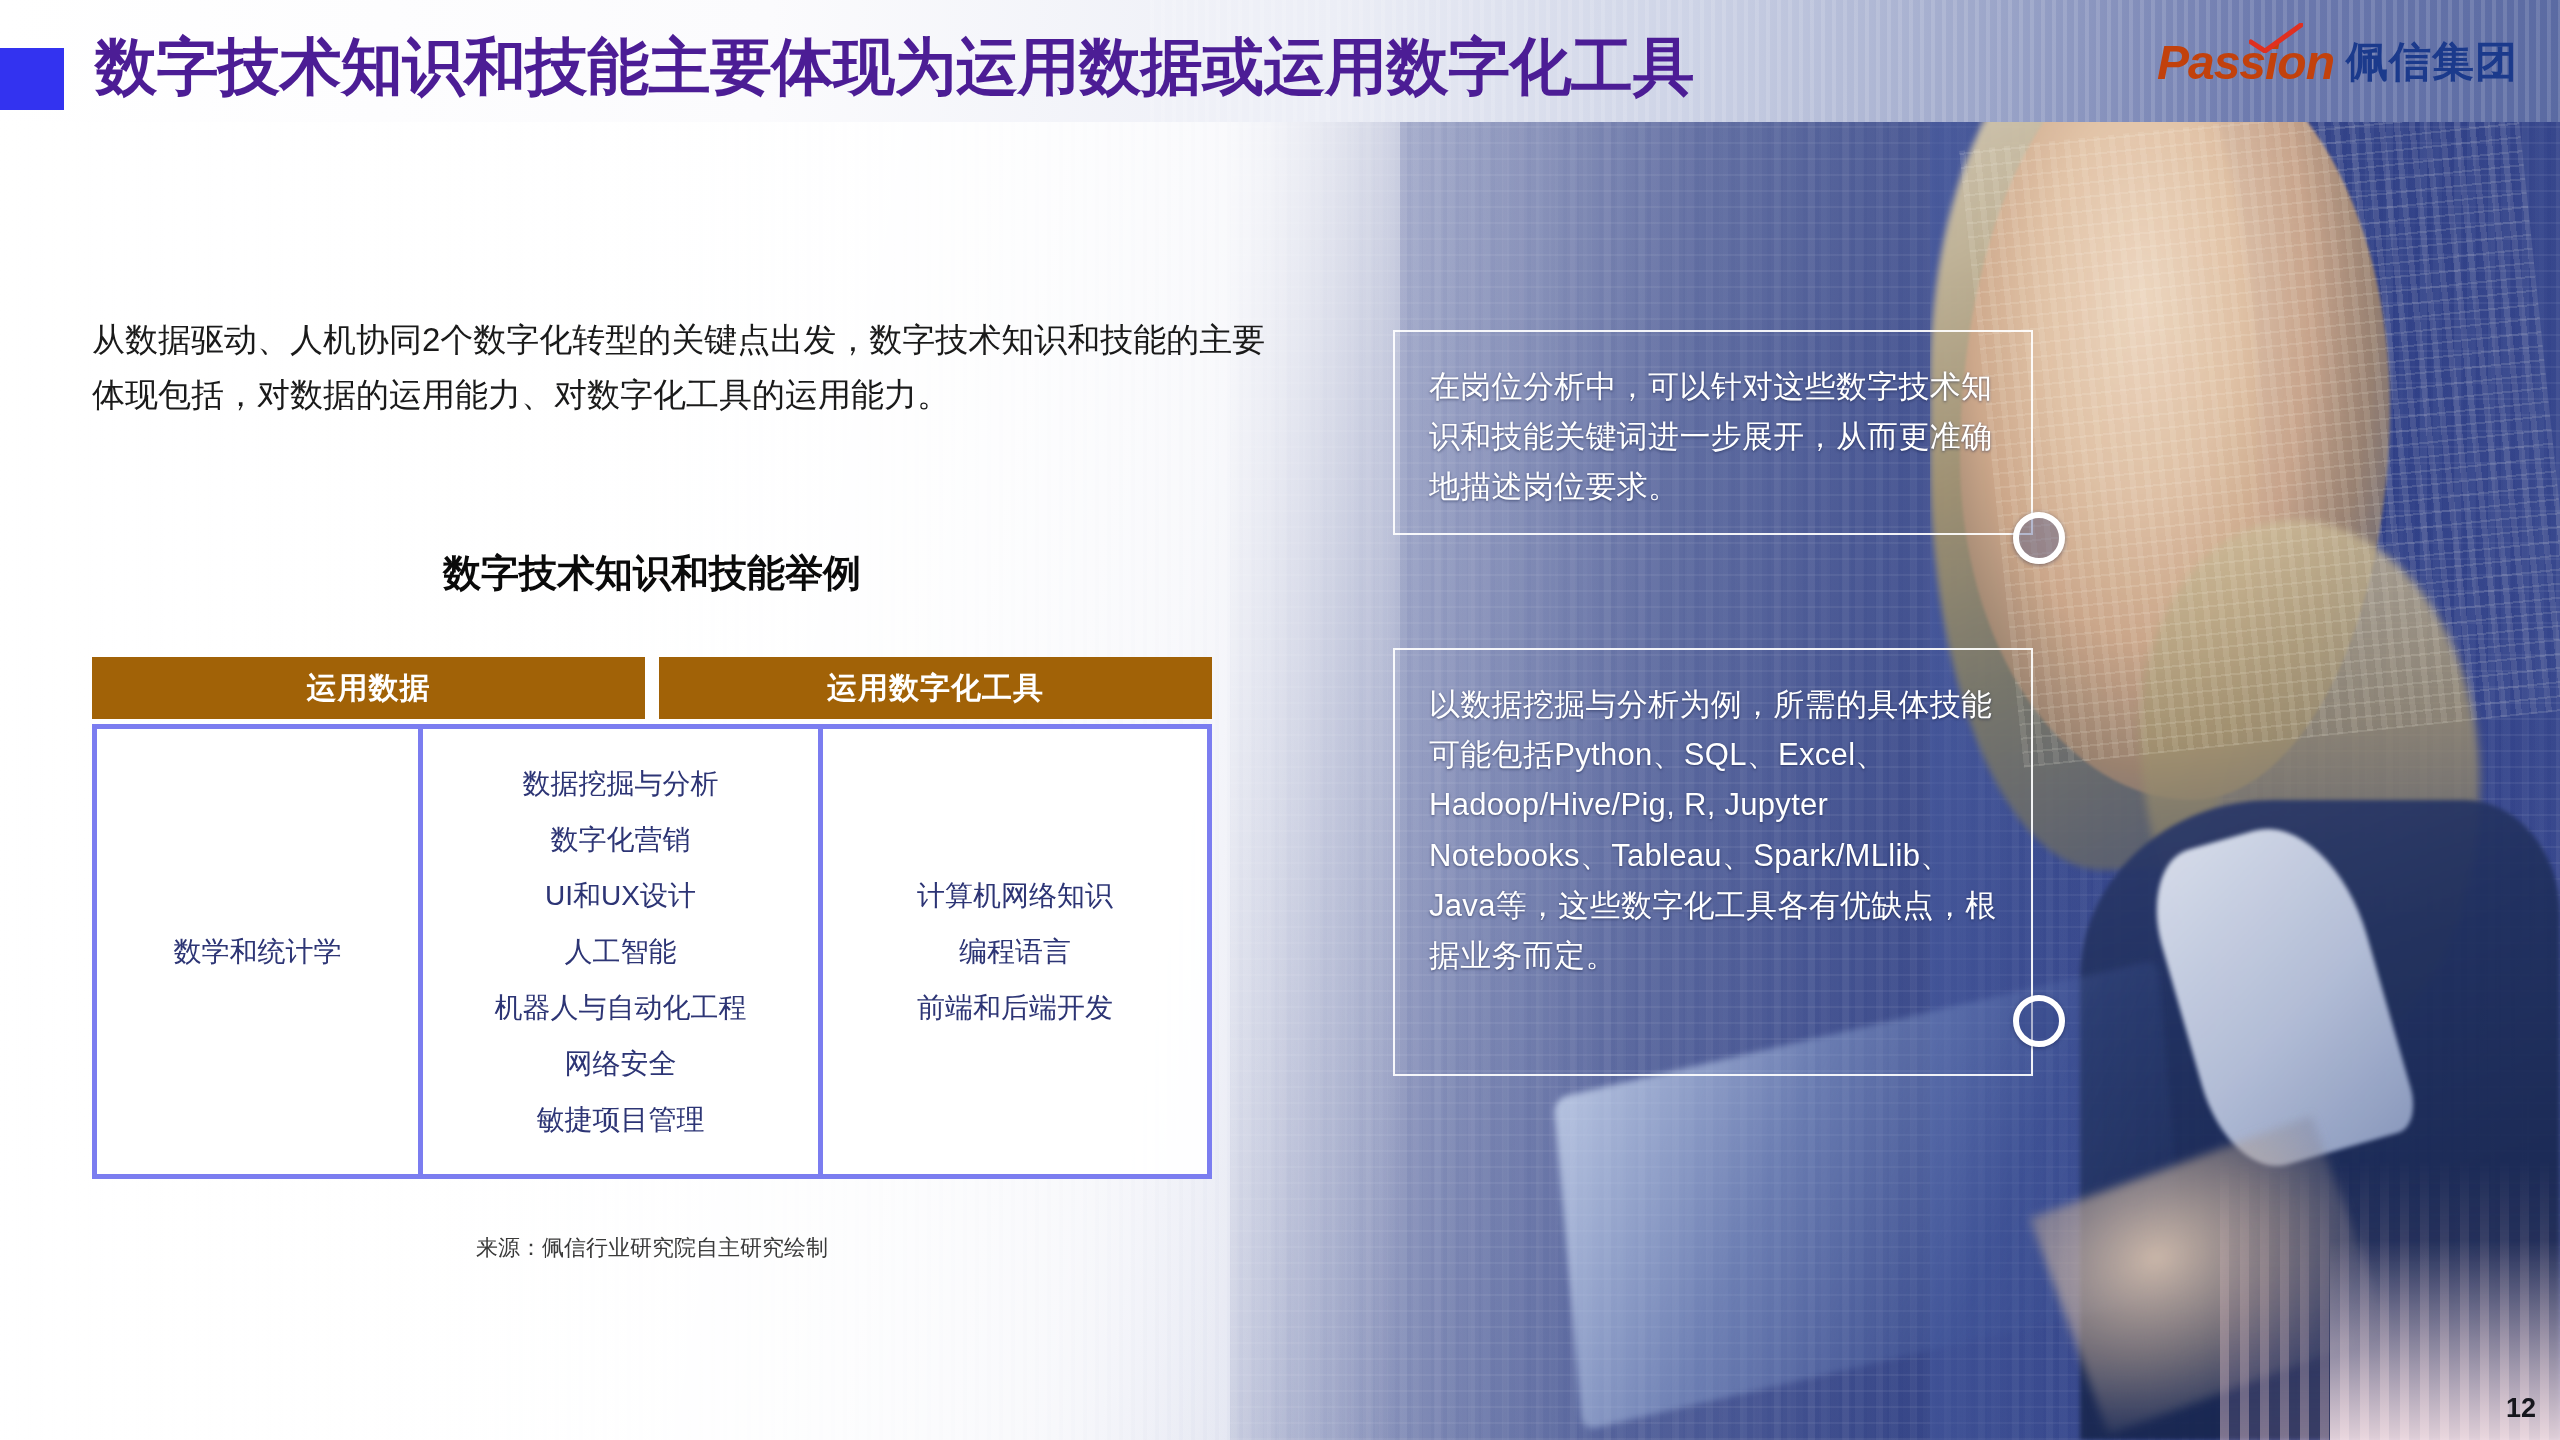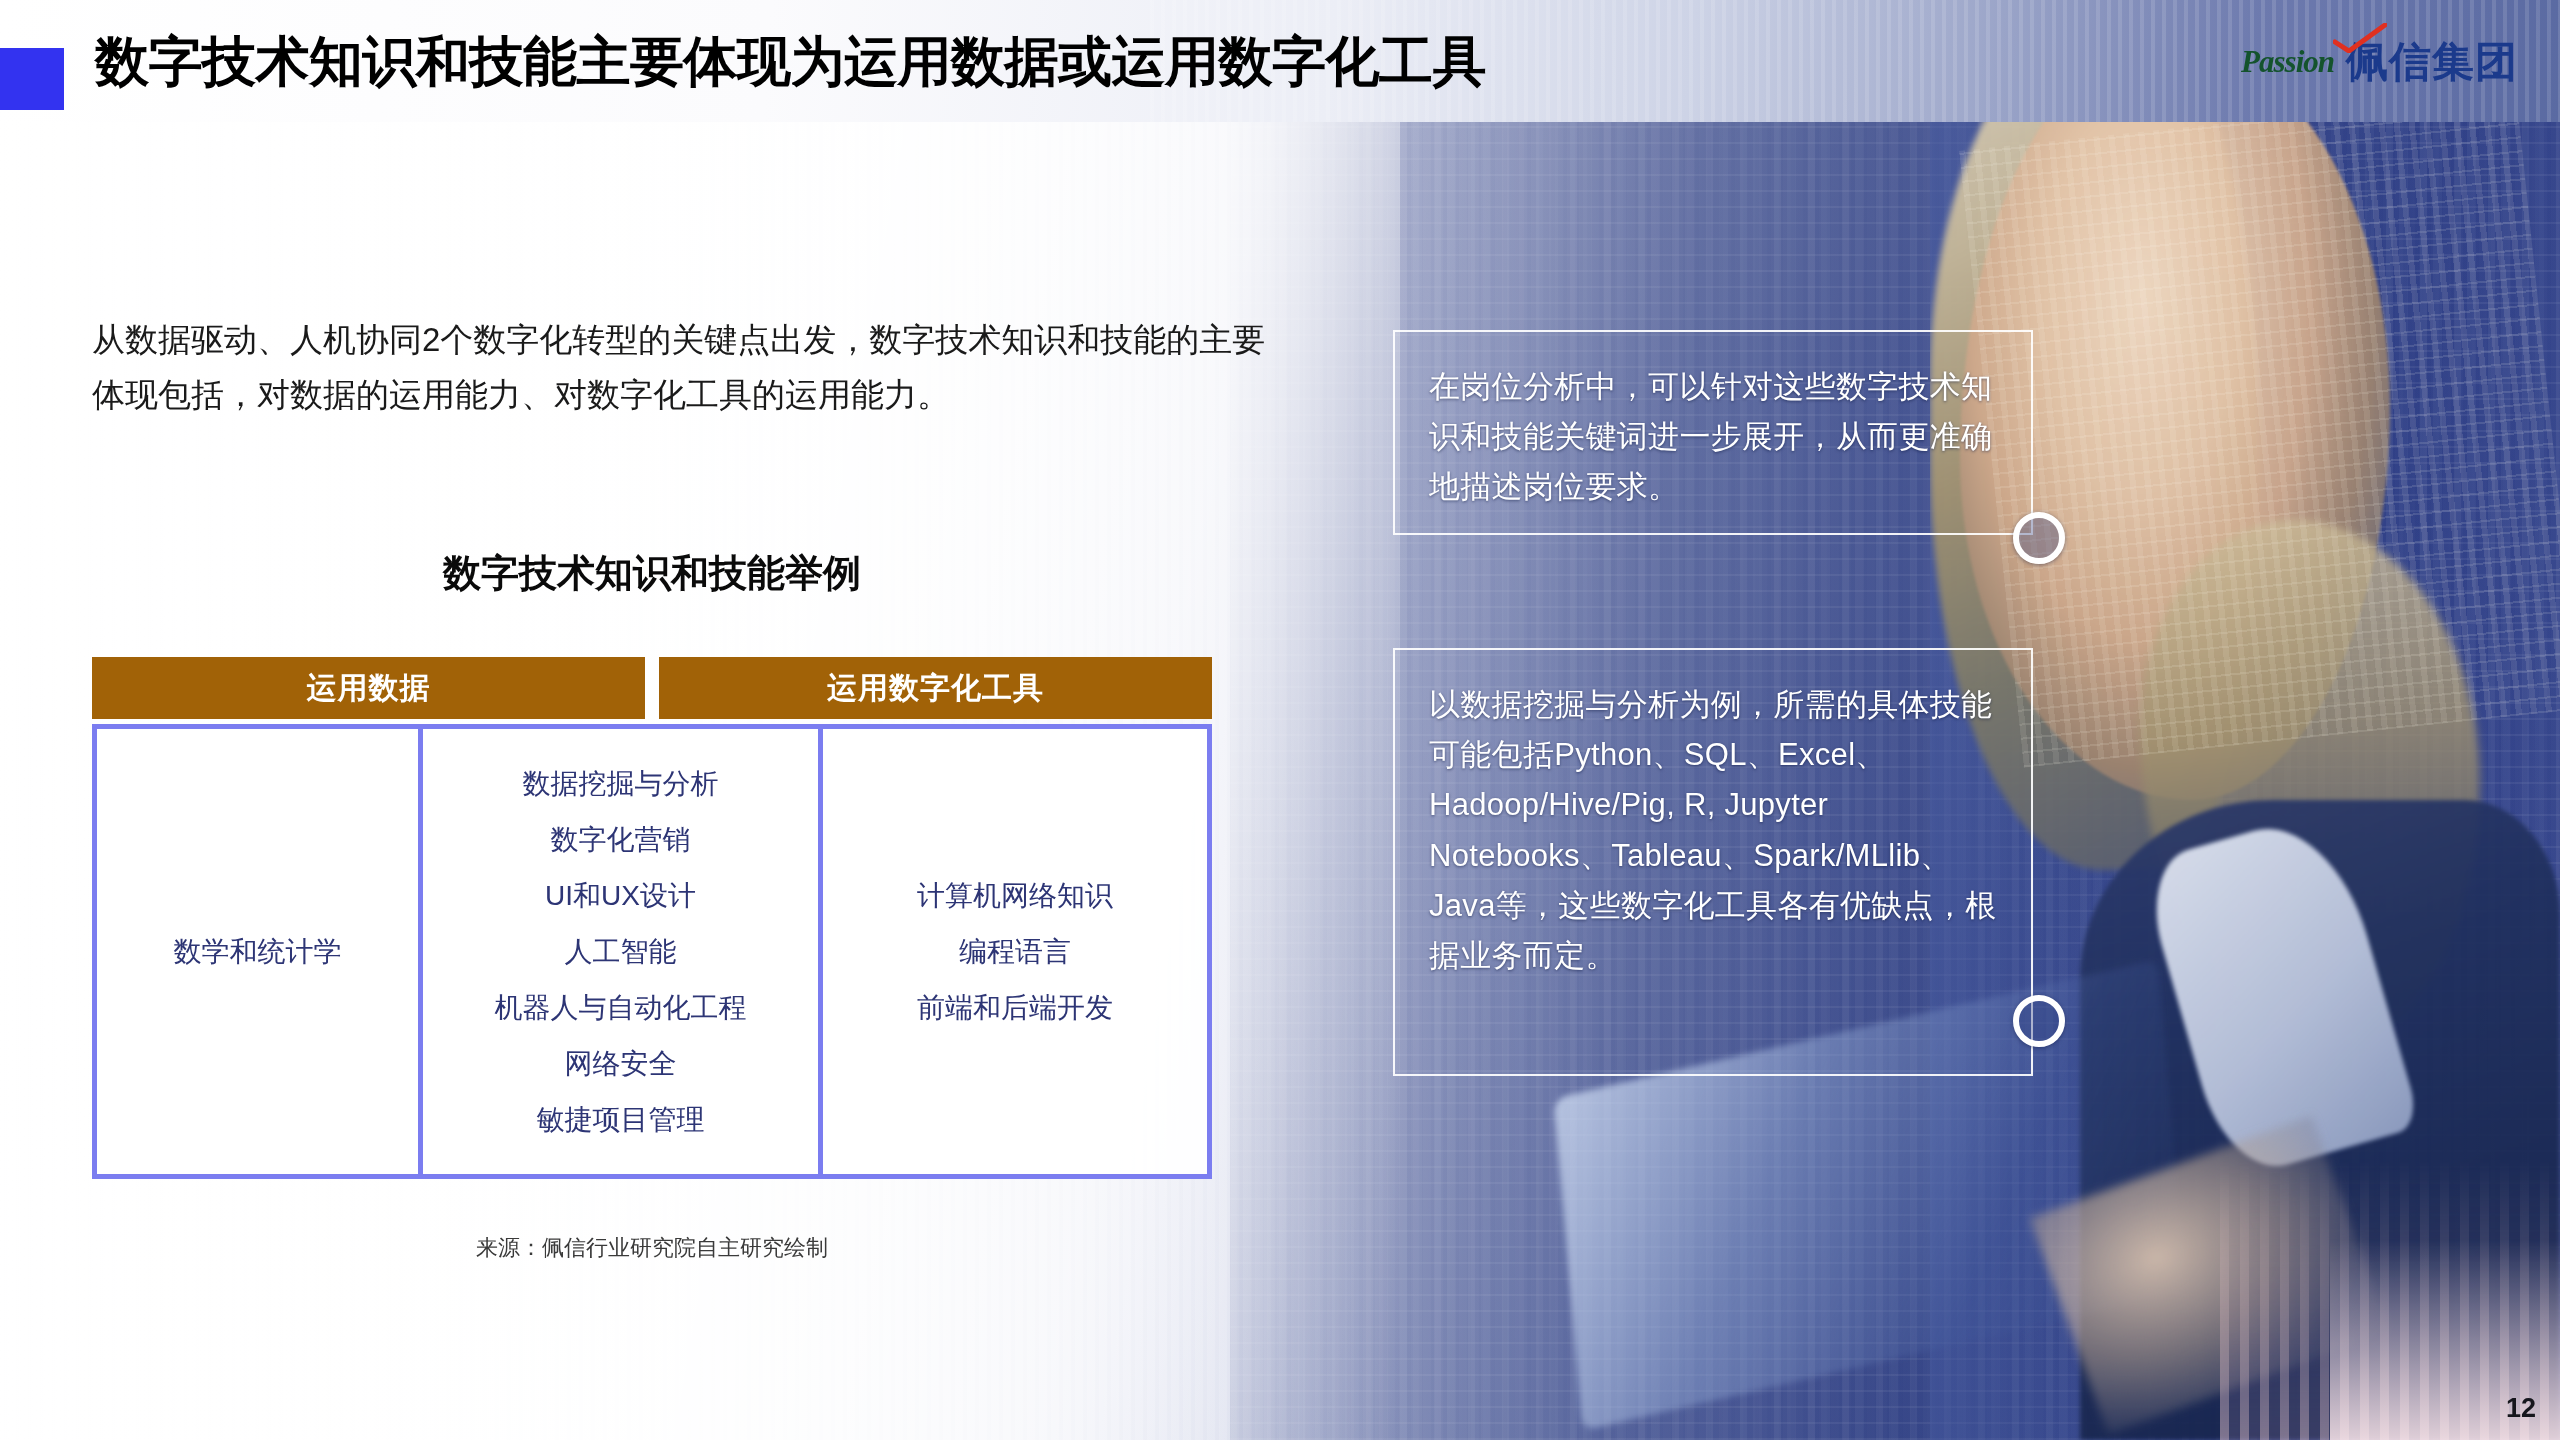--- a/index.html
+++ b/index.html
@@ -224,42 +224,42 @@
   .accent-square {
     position: absolute;
     left: 0px; top: 48px;
     width: 64px; height: 62px;
     background: #3333f0;
   }
   .slide-title {
     position: absolute;
     left: 95px; top: 28px;
     width: 1800px;
-    font-size: 54px;
+    font-size: 62px;
     font-weight: bold;
     letter-spacing: -0.5px;
-    color: #000000;
+    color: #4c1d95;
     white-space: nowrap;
     line-height: 1.25;
   }
   .logo {
     position: absolute;
     right: 42px; top: 36px;
     height: 52px;
     display: flex;
     align-items: center;
     gap: 12px;
   }
   .logo-passion {
     position: relative;
-    font-family: Liberation Serif, serif;
+    font-family: Liberation Sans, sans-serif;
     font-style: italic;
     font-weight: bold;
-    font-size: 31px;
-    color: #14532d;
+    font-size: 48px;
+    color: #c2410c;
     letter-spacing: -1px;
   }
   .logo-check {
     position: absolute;
     left: 92px; top: -13px;
     width: 54px; height: 30px;
   }
   .logo-cn {
     font-size: 42px;
     font-weight: bold;

